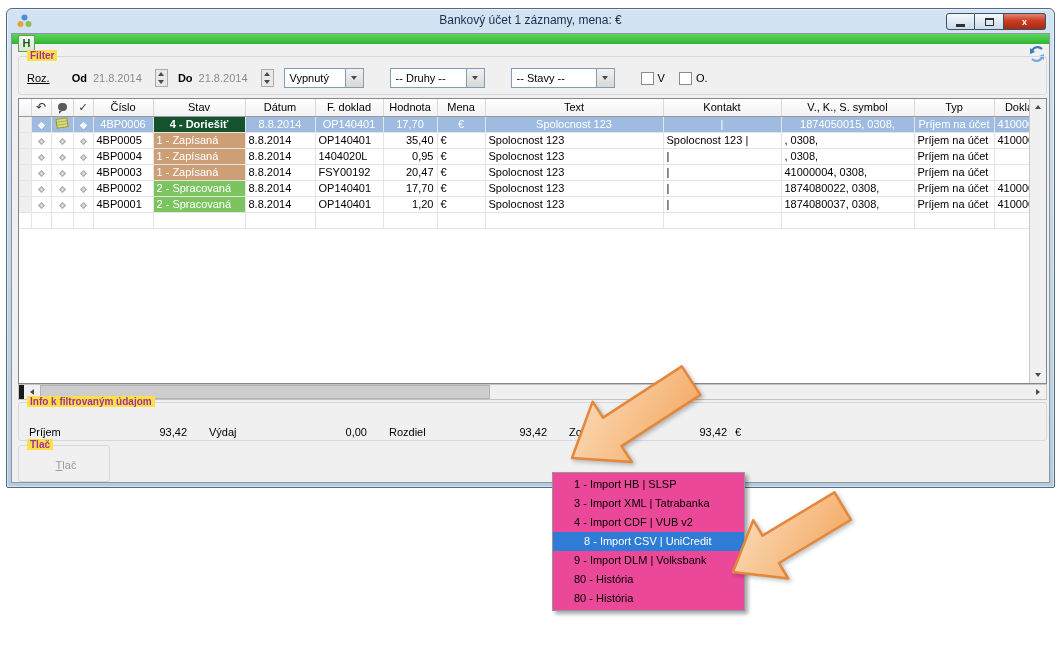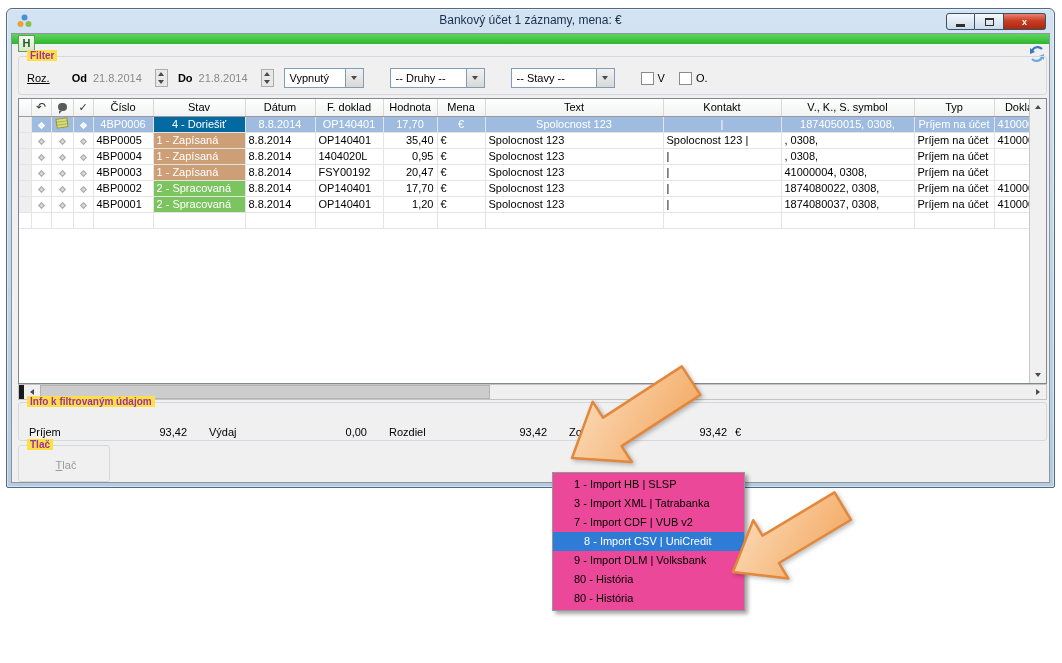--- a/index.html
+++ b/index.html
@@ -259,21 +259,21 @@
             <th>Typ</th>
             <th>Doklad</th>
           </tr>
 
           <tr class="selected">
             <td class="sel-cell"></td>
             <td class="icon-cell"><span class="dot"></span></td>
             <td class="icon-cell"><span class="note-ico"></span></td>
             <td class="icon-cell"><span class="dot"></span></td>
             <td>4BP0006</td>
-            <td class="status" style="background-color: #0369a1;">4 - Doriešiť</td>
+            <td class="status" style="background-color: #14532d; font-weight: bold;">4 - Doriešiť</td>
             <td>8.8.2014</td>
             <td>OP140401</td>
             <td class="num">17,70</td>
             <td>€</td>
             <td>Spolocnost 123</td>
             <td>|</td>
             <td>1874050015, 0308,</td>
             <td>Príjem na účet</td>
             <td>41000001</td>
           </tr>
@@ -424,21 +424,21 @@
           <button class="flat-btn hk disabled">Tlač</button>
         </div>
       </div>
 
     </div>
   </div>
 
   <div id="menu">
     <div class="menu-item">1 - Import HB | SLSP</div>
     <div class="menu-item">3 - Import XML | Tatrabanka</div>
-    <div class="menu-item">7 - Import CDF | VUB v2</div>
+    <div class="menu-item">4 - Import CDF | VUB v2</div>
     <div class="menu-item selected">8 - Import CSV | UniCredit</div>
     <div class="menu-item">9 - Import DLM | Volksbank</div>
     <div class="menu-item">80 - História</div>
     <div class="menu-item">80 - História</div>
   </div>
 
   <svg class="callout" style="left:540px; top:360px;" width="260" height="120" viewBox="0 0 260 120">
     <defs>
       <linearGradient id="ag1" x1="0" y1="0" x2="1" y2="1">
         <stop offset="0" stop-color="#FBDDBC"></stop>

